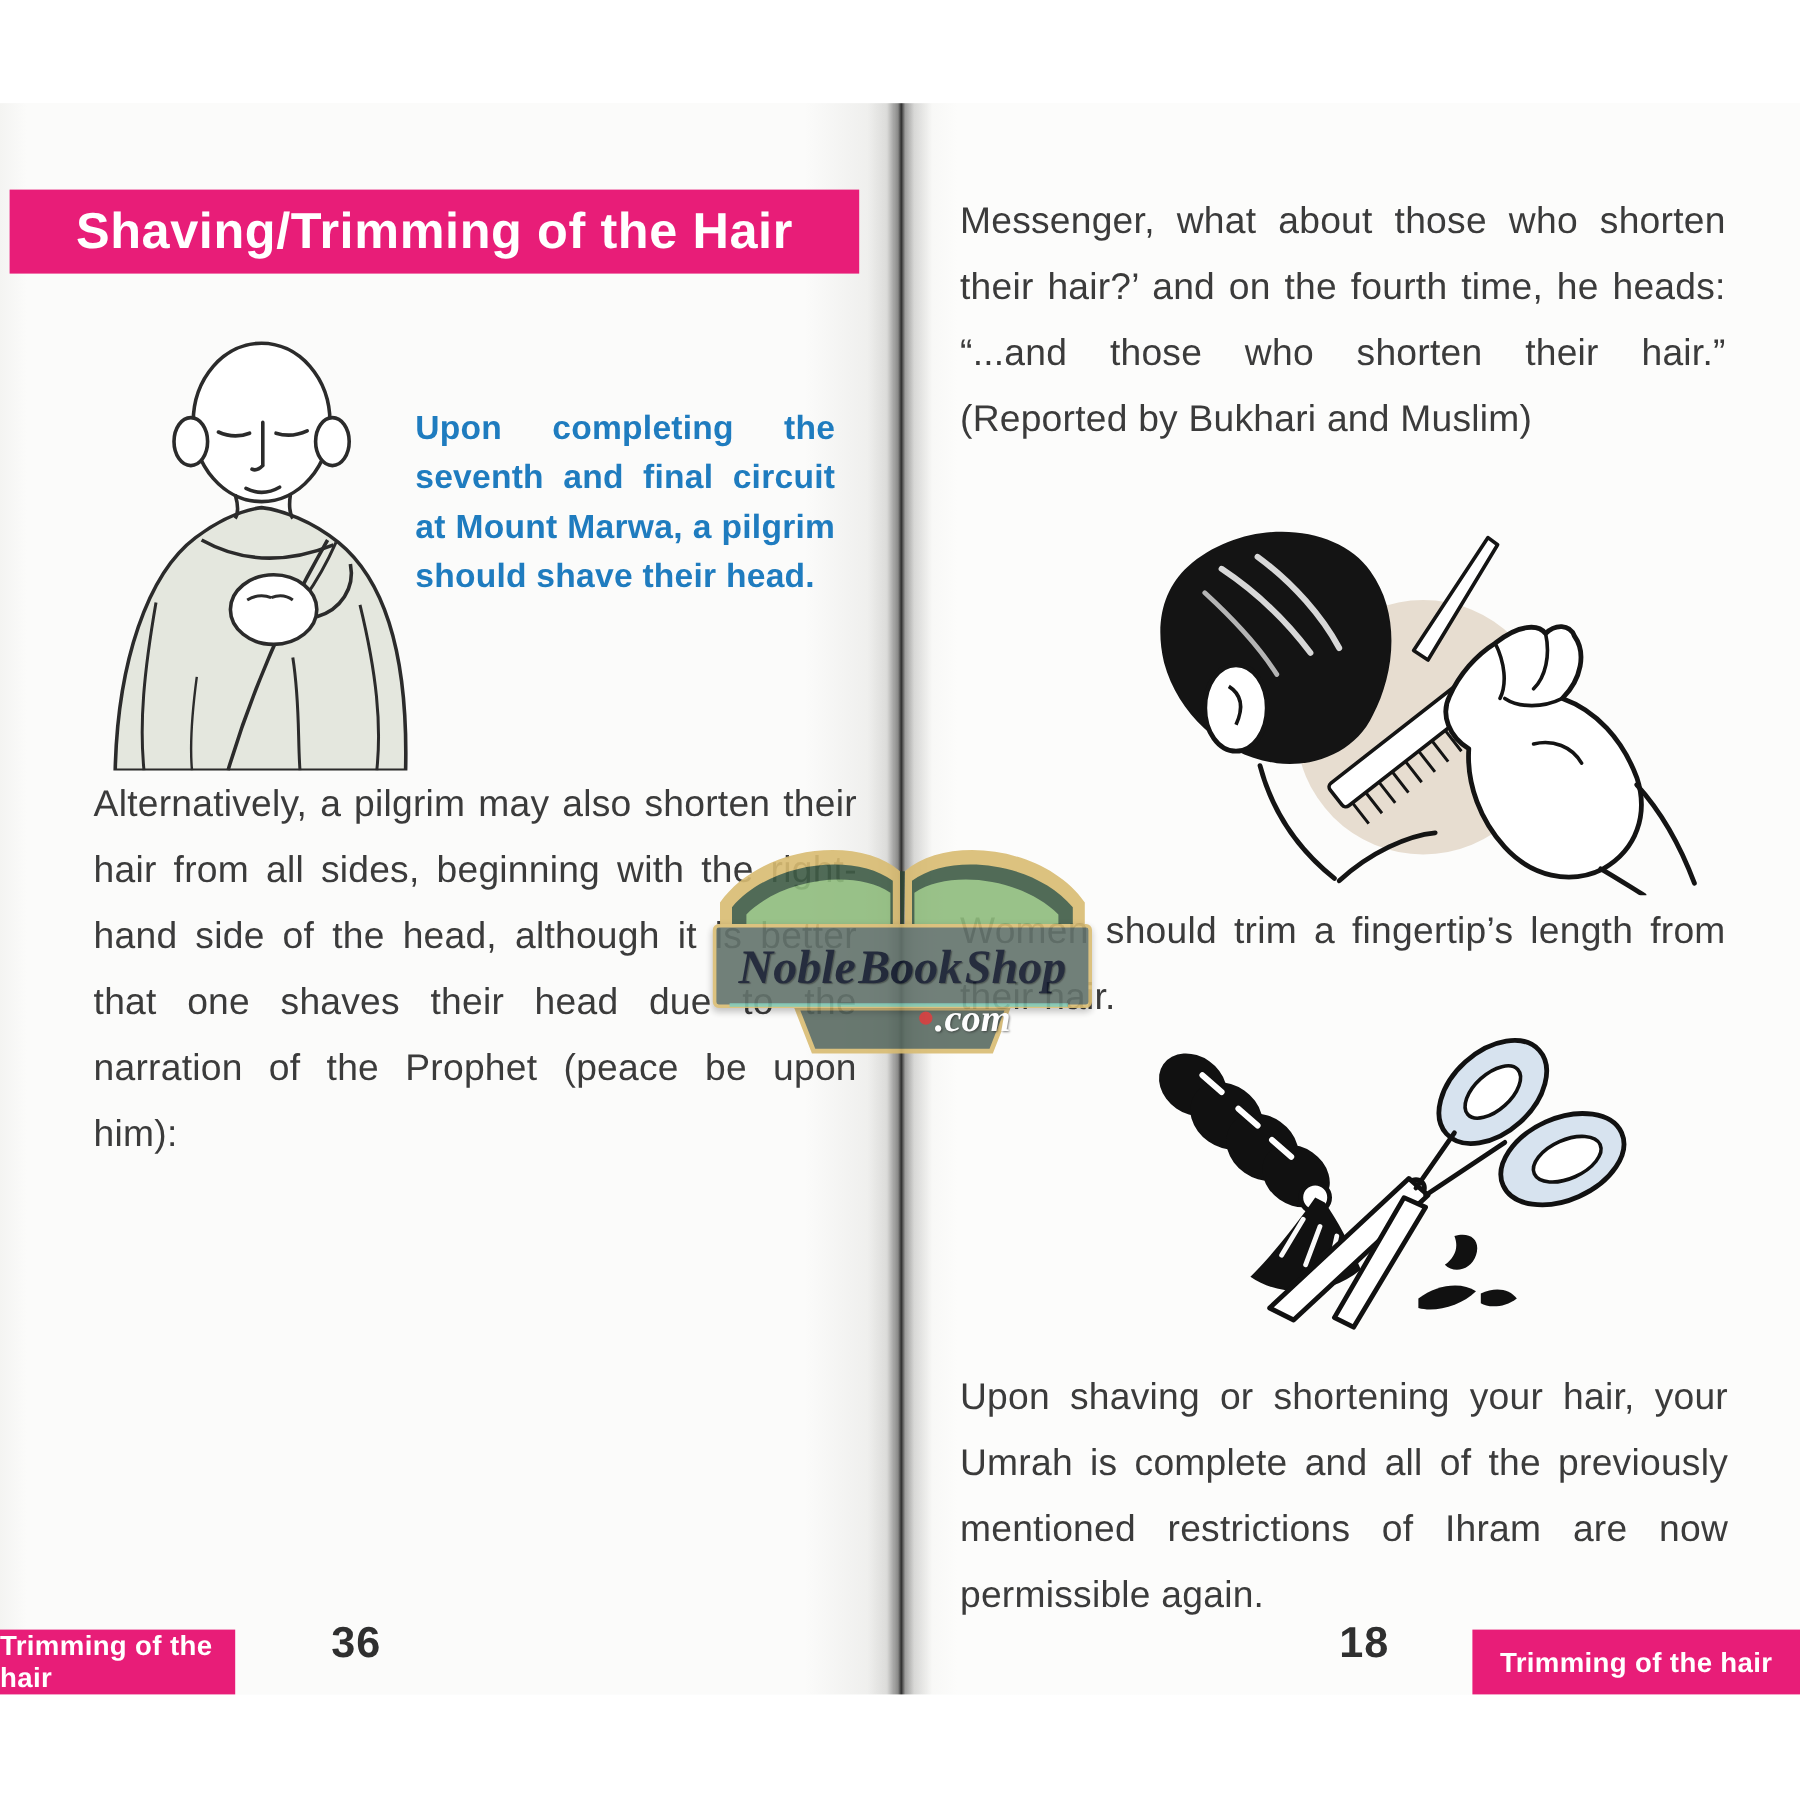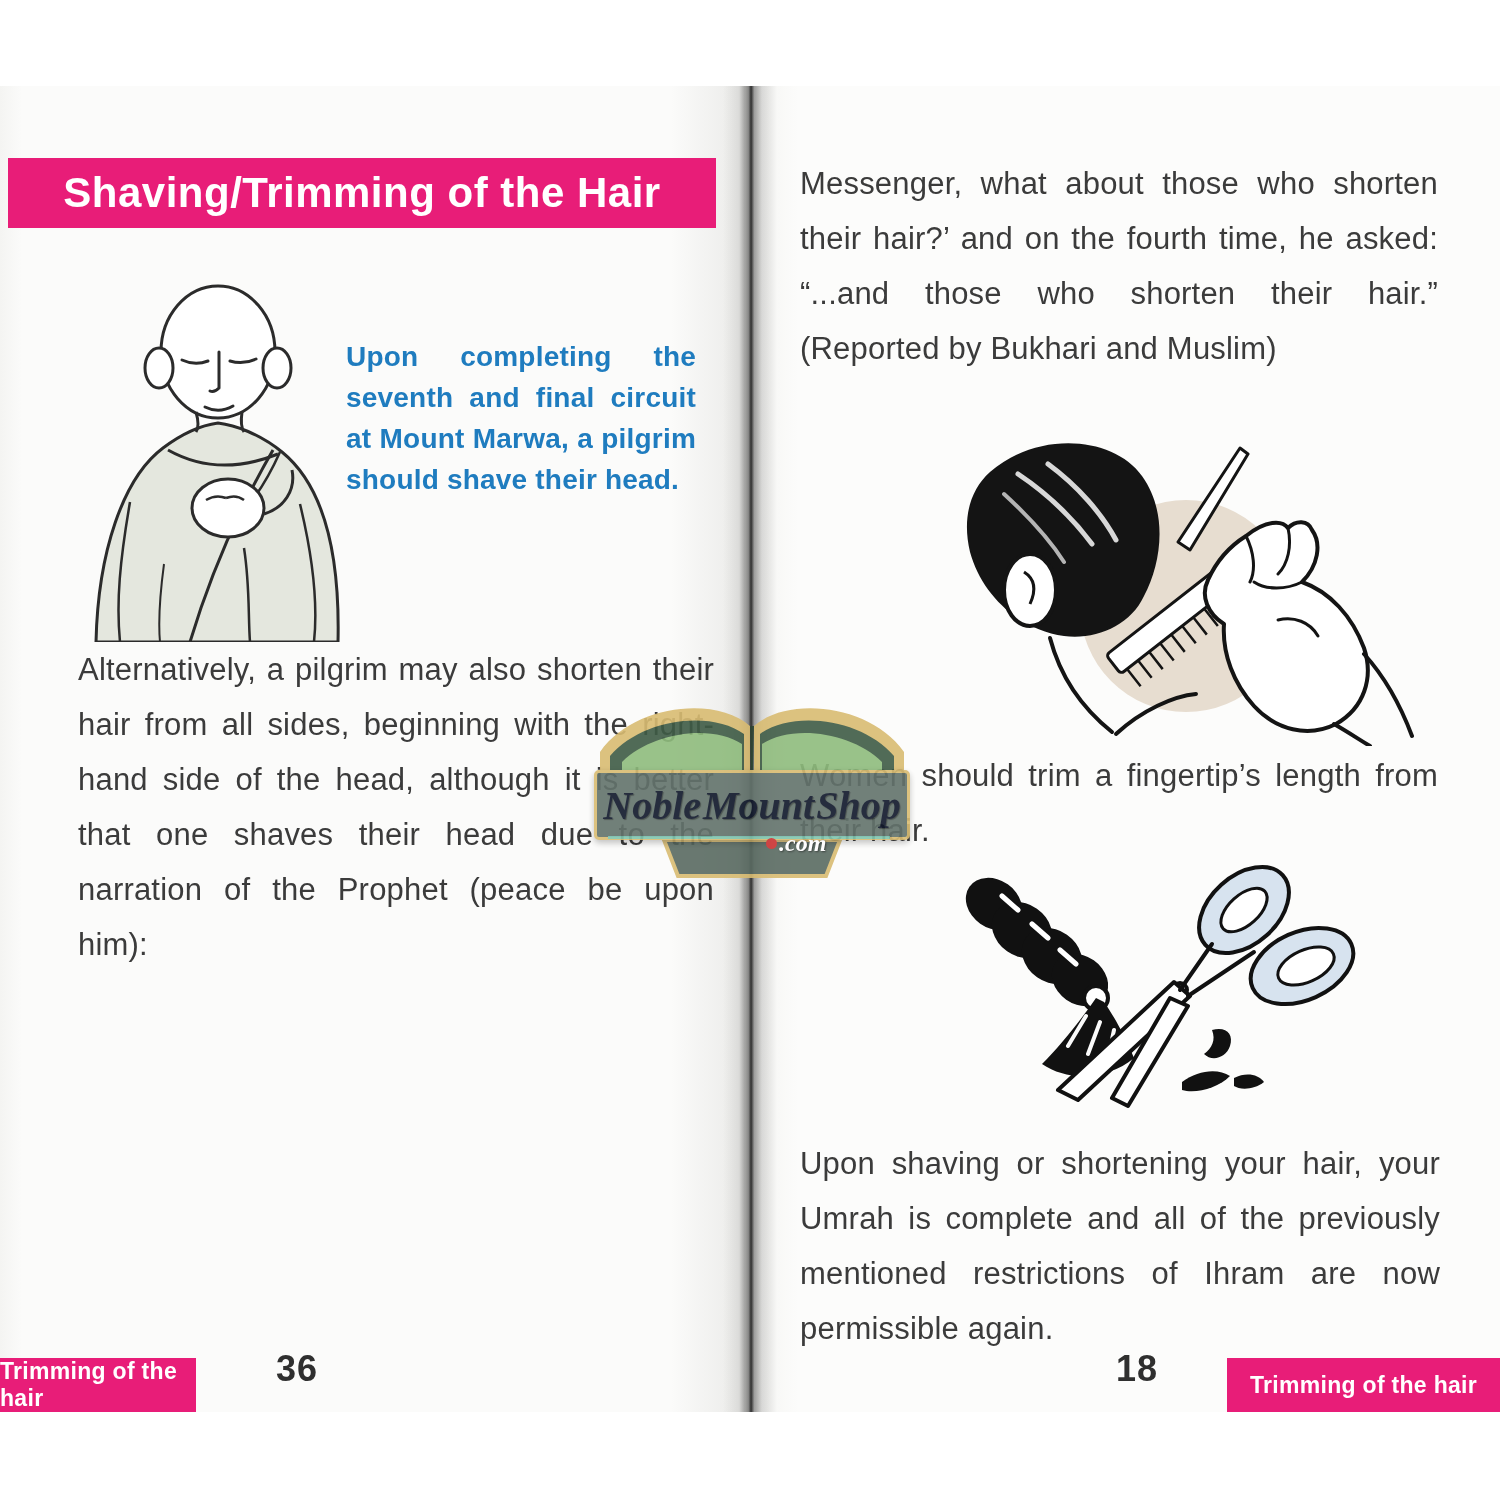--- a/index.html
+++ b/index.html
@@ -83,21 +83,21 @@
     font-size:40px;color:#0f172a;text-shadow:1px 1px 1px rgba(0,0,0,.4);
     margin:0 1px;
   }
   .wm-underline{
     position:absolute;left:14px;top:146px;width:282px;height:3px;
     background:#79c7b4;opacity:.9;
   }
   .wm-com{
     position:absolute;left:172px;top:140px;display:flex;align-items:center;
     font-family:"Liberation Serif", serif;font-style:italic;font-weight:bold;
-    font-size:24px;color:#ffffff;text-shadow:1px 1px 2px rgba(0,0,0,.55);text-align:center;
+    font-size:32px;color:#ffffff;text-shadow:1px 1px 2px rgba(0,0,0,.55);text-align:center;
   }
   .wm-dot{
     width:11px;height:11px;border-radius:50%;background:#cc3333;
     display:inline-block;margin-right:2px;
   }
 </style>
 </head>
 <body>
 
 <div class="book">
@@ -141,21 +141,21 @@
     <div class="body-text lp1">Alternatively, a pilgrim may also shorten their hair from all sides, beginning with the right-hand side of the head, although it is better that one shaves their head due to the narration of the Prophet (peace be upon him):</div>
 
     <div class="page-num pn-left">36</div>
     <div class="footer-badge fb-left">
       <span>Trimming of the hair</span>
     </div>
   </div>
 
   <div class="page page-right"></div>
 
-  <div class="body-text rp1">Messenger, what about those who shorten their hair?’ and on the fourth time, he asked: “...and those who shorten their hair.” (Reported by Bukhari and Muslim)</div>
+  <div class="body-text rp1">Messenger, what about those who shorten their hair?’ and on the fourth time, he heads: “...and those who shorten their hair.” (Reported by Bukhari and Muslim)</div>
 
   <svg class="illus illus-haircut" viewBox="0 0 544 322">
     <circle cx="308" cy="182" r="106" fill="#e7ddd0"></circle>
 
     <path d="M112 48 C160 6 236 12 264 52 C290 88 284 138 266 172 C252 202 218 216 186 212 C142 206 104 172 92 128 C84 94 92 66 112 48 Z" fill="#141414"></path>
     <path d="M140 50 C170 70 196 96 214 120 M170 40 C200 62 224 90 238 116" stroke="#fafafa" stroke-width="5" fill="none" stroke-linecap="round" opacity=".85"></path>
     <path d="M126 70 C150 92 172 116 186 138" stroke="#fafafa" stroke-width="4" fill="none" stroke-linecap="round" opacity=".7"></path>
 
     <ellipse cx="152" cy="166" rx="26" ry="36" fill="#ffffff" stroke="#141414" stroke-width="4"></ellipse>
     <path d="M146 148 Q162 158 152 180" fill="none" stroke="#141414" stroke-width="3"></path>
@@ -225,21 +225,21 @@
       <path d="M310 62 C276 14 194 6 160 36 L160 142 C204 112 274 118 310 142 Z" fill="#d9bc72"></path>
       <path d="M300 66 C268 28 198 20 166 44 L166 134 C206 110 266 116 300 134 Z" fill="#3f5c46"></path>
       <path d="M288 72 C258 42 198 34 168 54 L168 128 C206 106 258 110 288 126 Z" fill="#8fbc7d"></path>
 
       <path d="M156 36 L158 150 L160 36 Z" fill="#2e4434"></path>
 
       <path d="M70 150 L246 150 L232 186 L84 186 Z" fill="#5a6b62" stroke="#d9bc72" stroke-width="4"></path>
     </svg>
     <div class="wm-banner">
       <span class="wm-word">Noble</span>
-      <span class="wm-word">Mount</span>
+      <span class="wm-word">Book</span>
       <span class="wm-word">Shop</span>
     </div>
     <div class="wm-underline"></div>
     <div class="wm-com">
       <span class="wm-dot"></span>
       <span>.com</span>
     </div>
   </div>
 
 </div>

